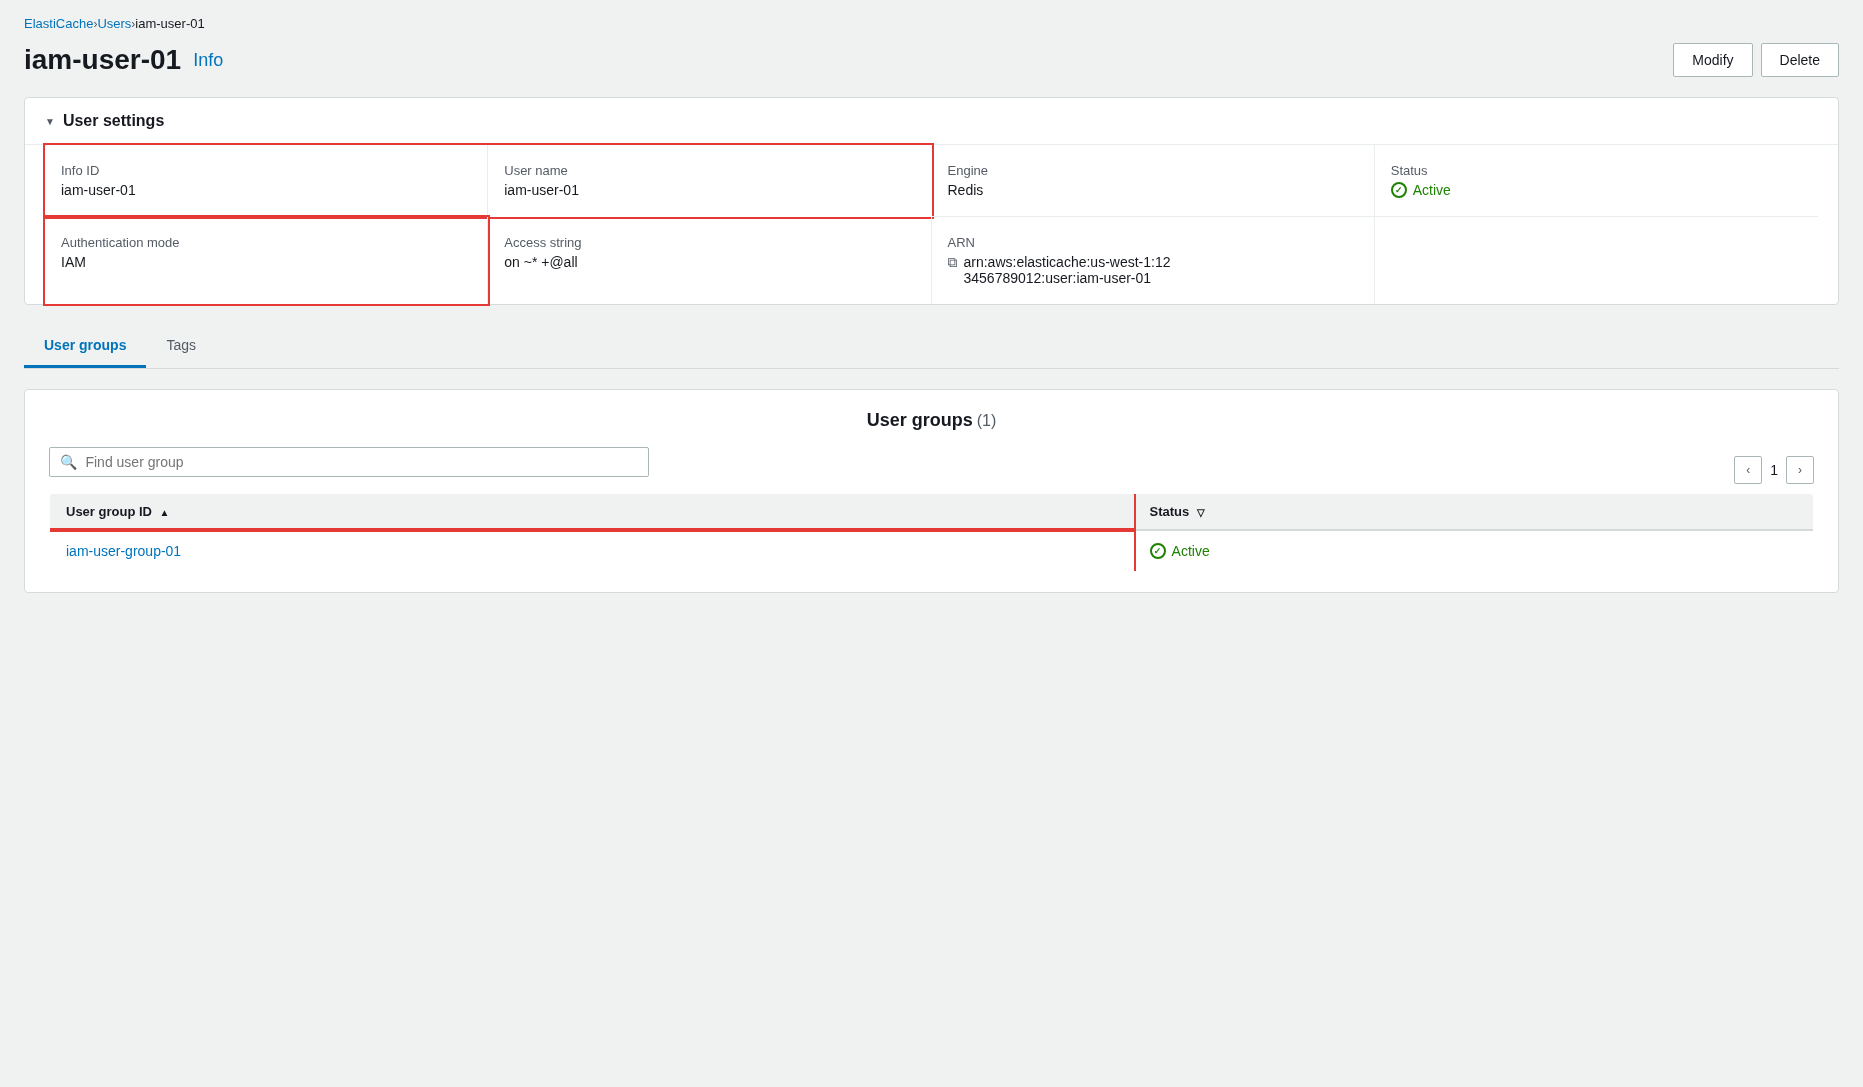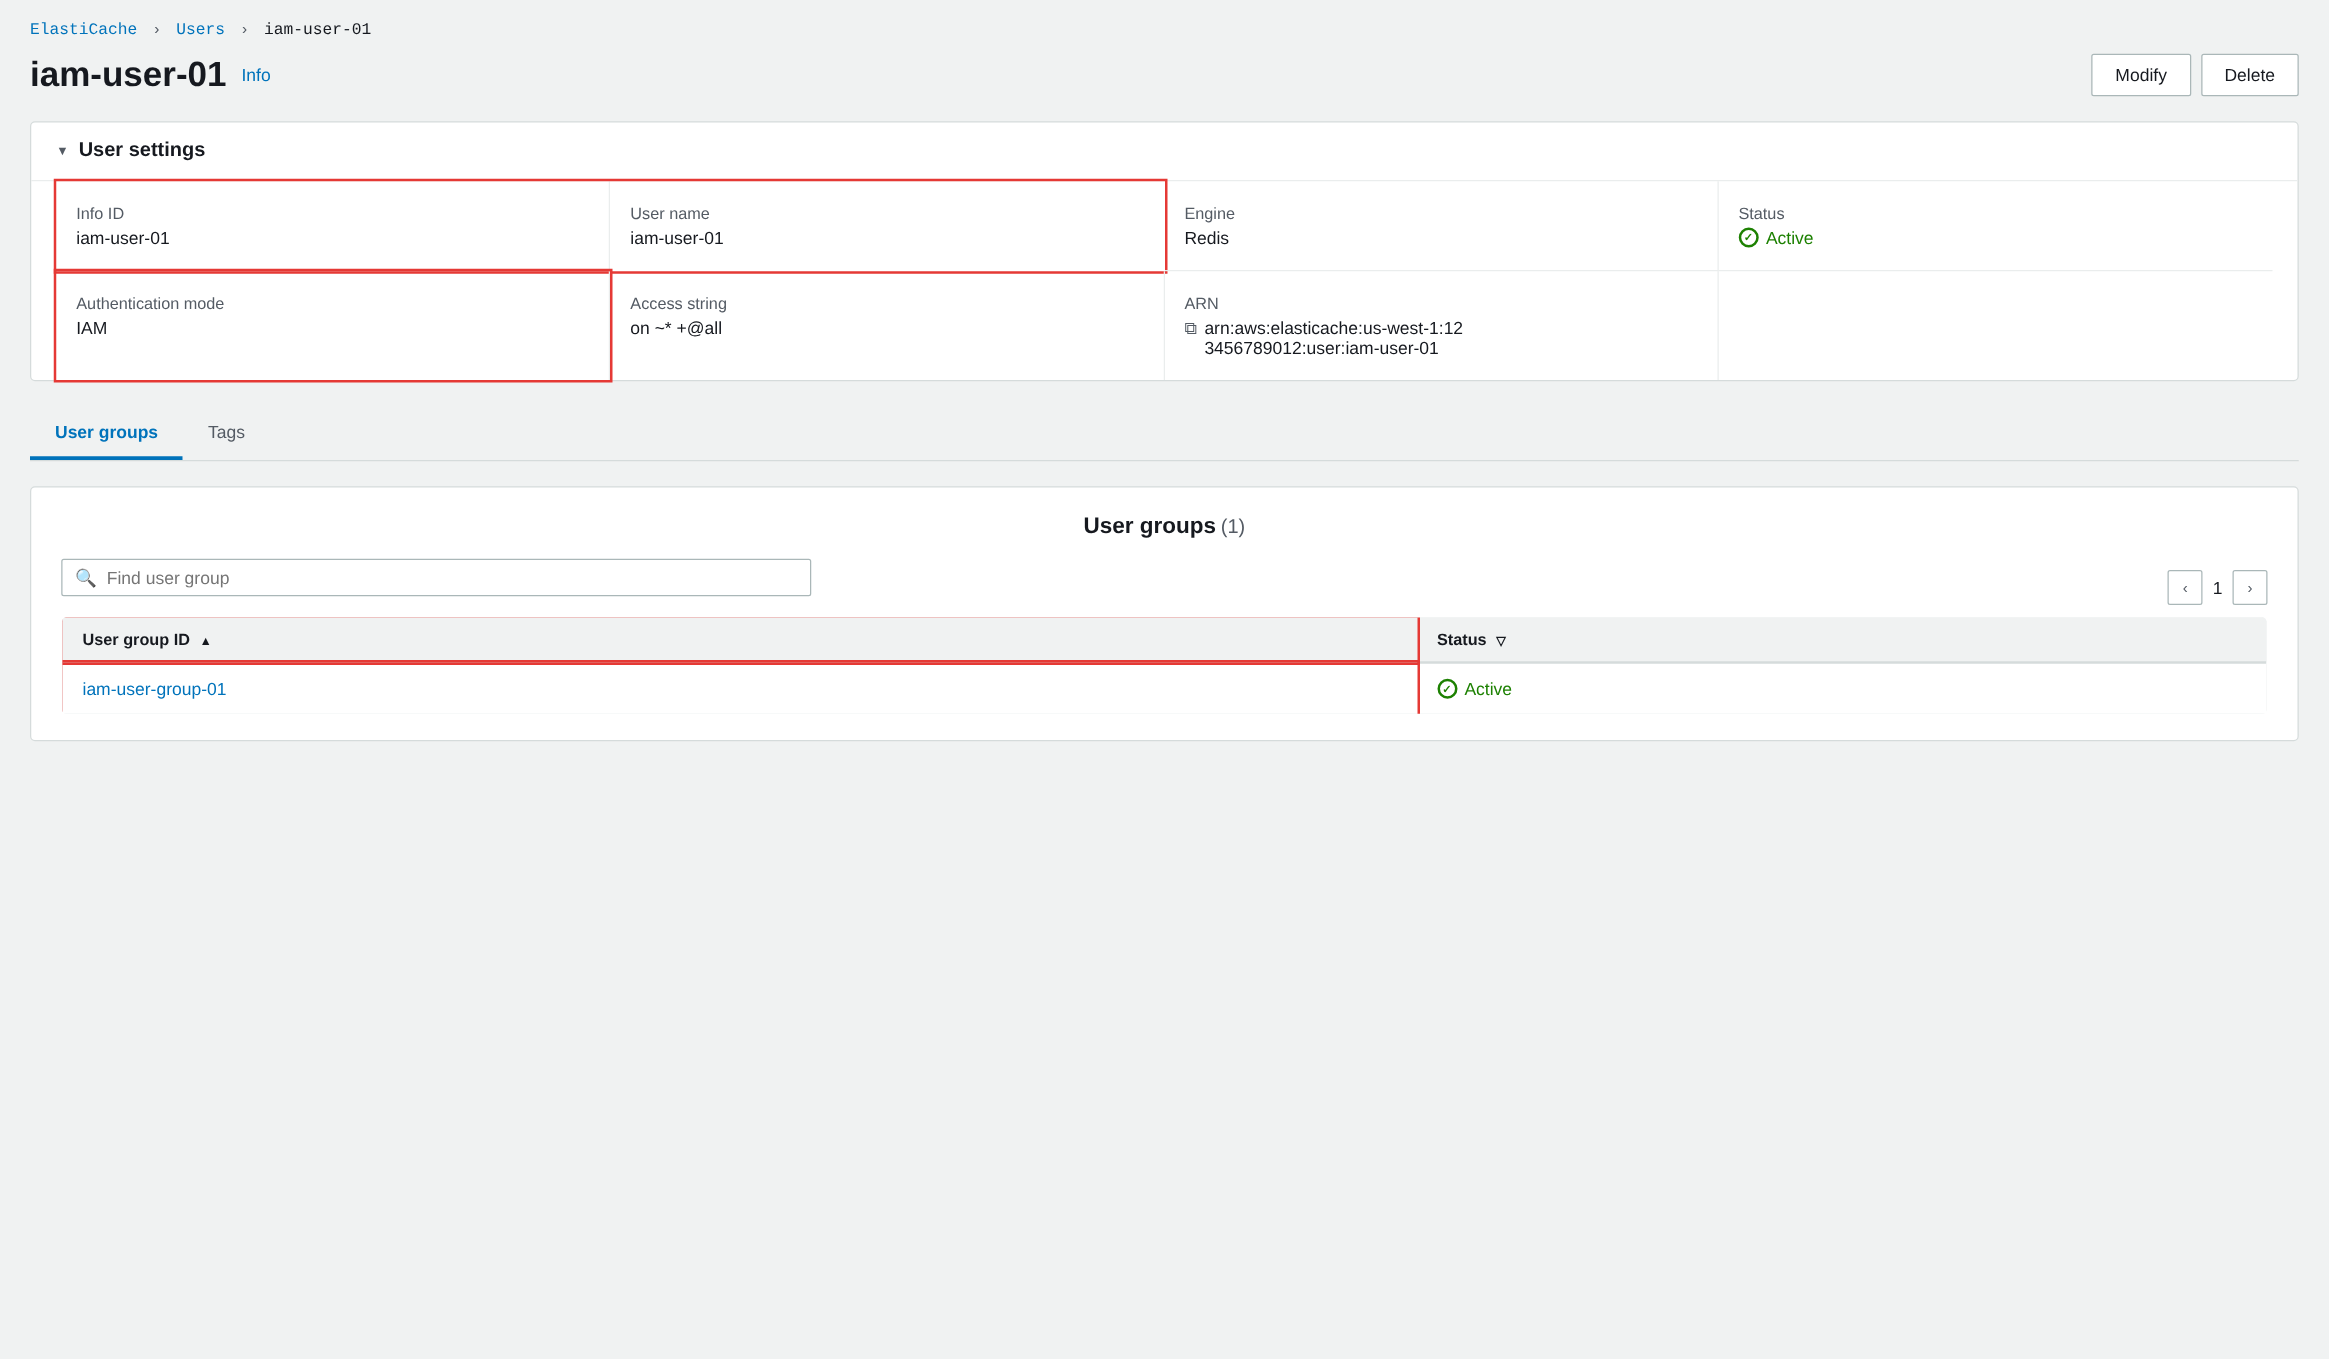--- a/index.html
+++ b/index.html
@@ -9,25 +9,24 @@
       background: #f0f2f2;
       color: #16191f;
     }
     .page-container {
       padding: 16px 24px;
       max-width: 1863px;
     }
     .breadcrumb {
       display: flex;
       align-items: center;
-      gap: 12px;
+      gap: 0;
       color: #0073bb;
       font-size: 13px;
       margin-bottom: 12px;
-      font-family: Liberation Mono, monospace;
     }
     .breadcrumb a {
       color: #0073bb;
       text-decoration: none;
       cursor: pointer;
     }
     .breadcrumb .separator { color: #545b64; font-size: 12px; }
     .breadcrumb .current { color: #16191f; }
     .page-header {
       display: flex;
@@ -40,21 +39,21 @@
       align-items: center;
       gap: 12px;
     }
     .page-title {
       font-size: 28px;
       font-weight: 700;
       color: #16191f;
     }
     .info-link {
       color: #0073bb;
-      font-size: 14px;
+      font-size: 18px;
       cursor: pointer;
       text-decoration: none;
     }
     .header-buttons {
       display: flex;
       gap: 8px;
     }
     .btn {
       padding: 8px 18px;
       font-size: 14px;

